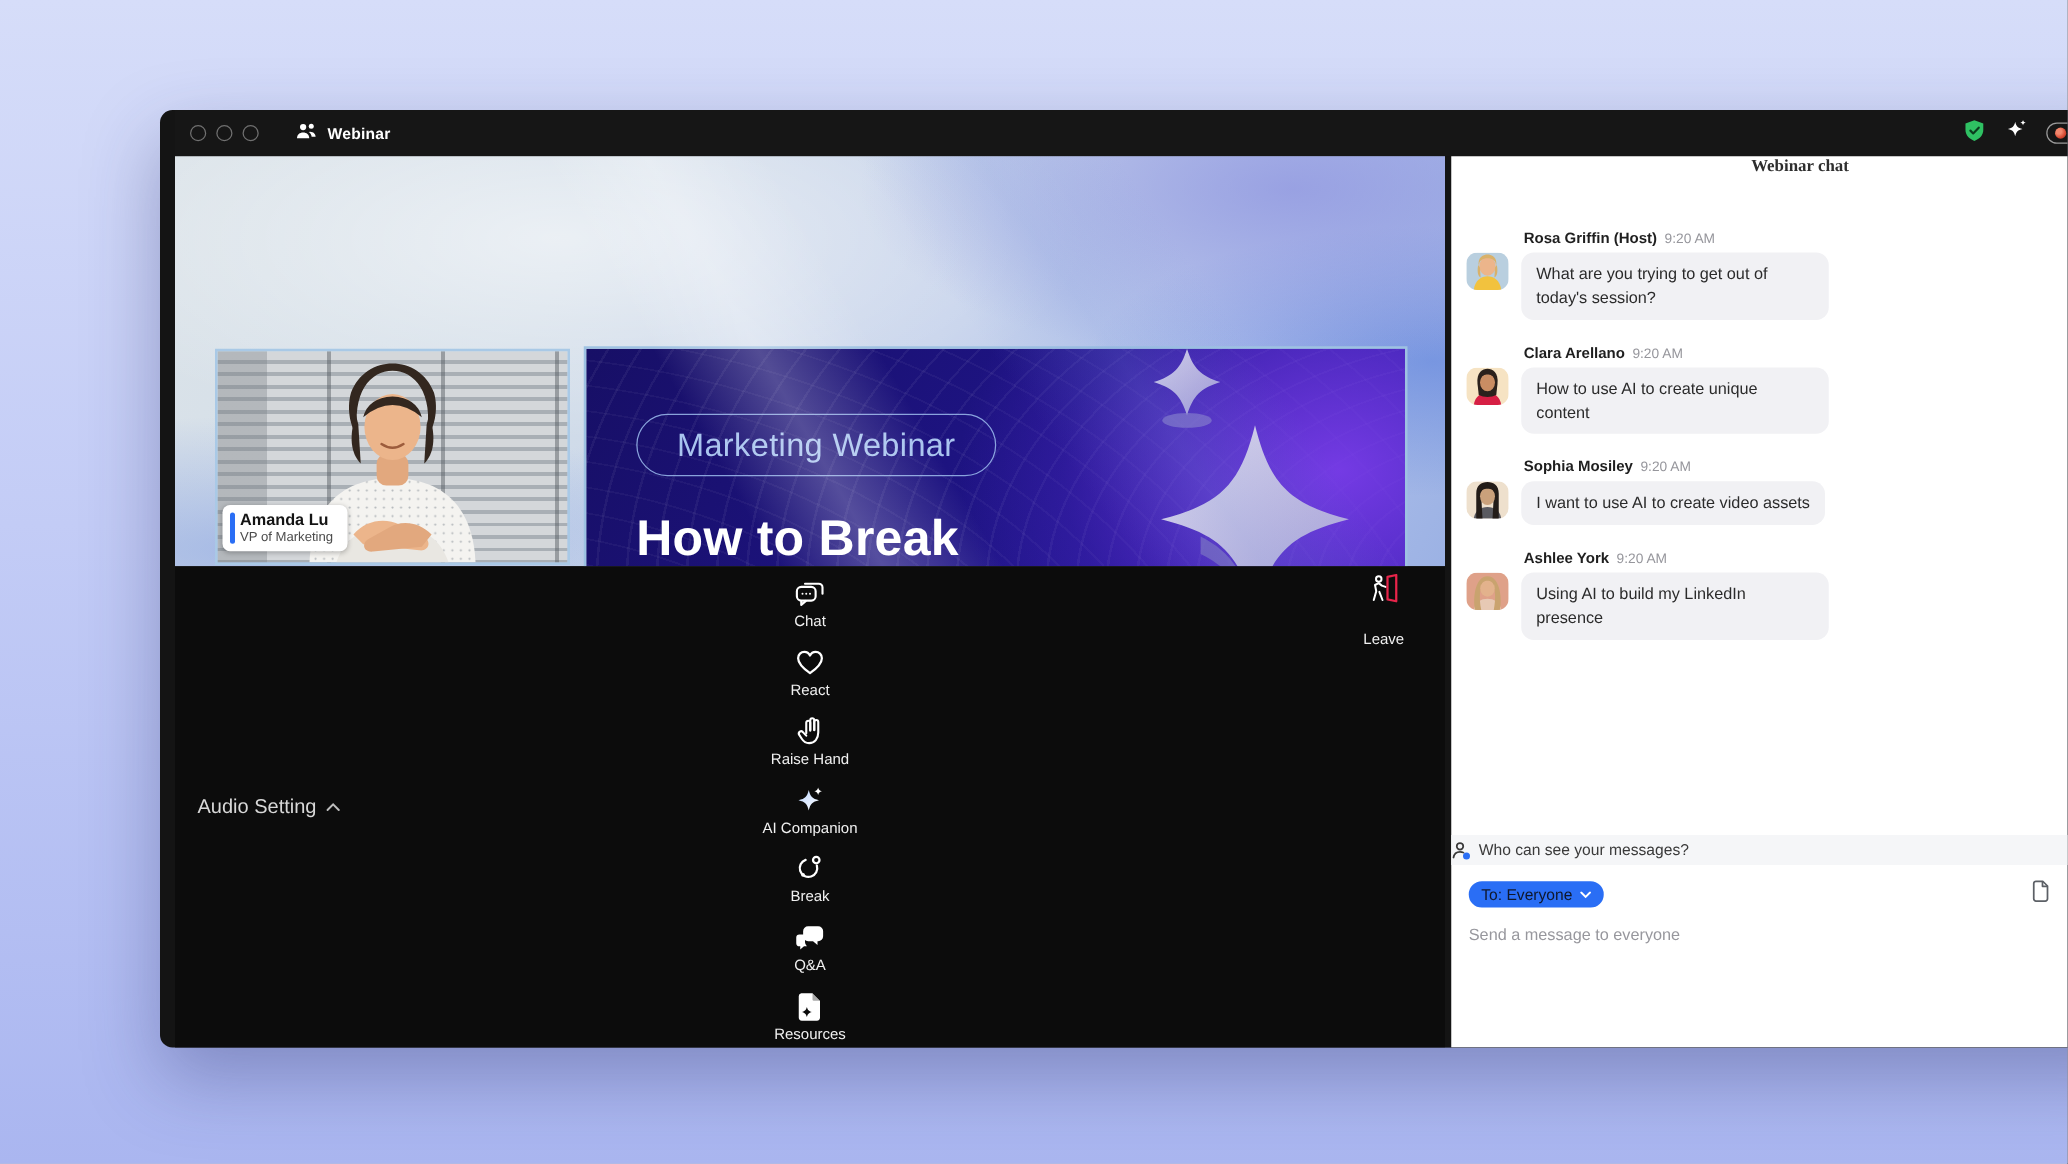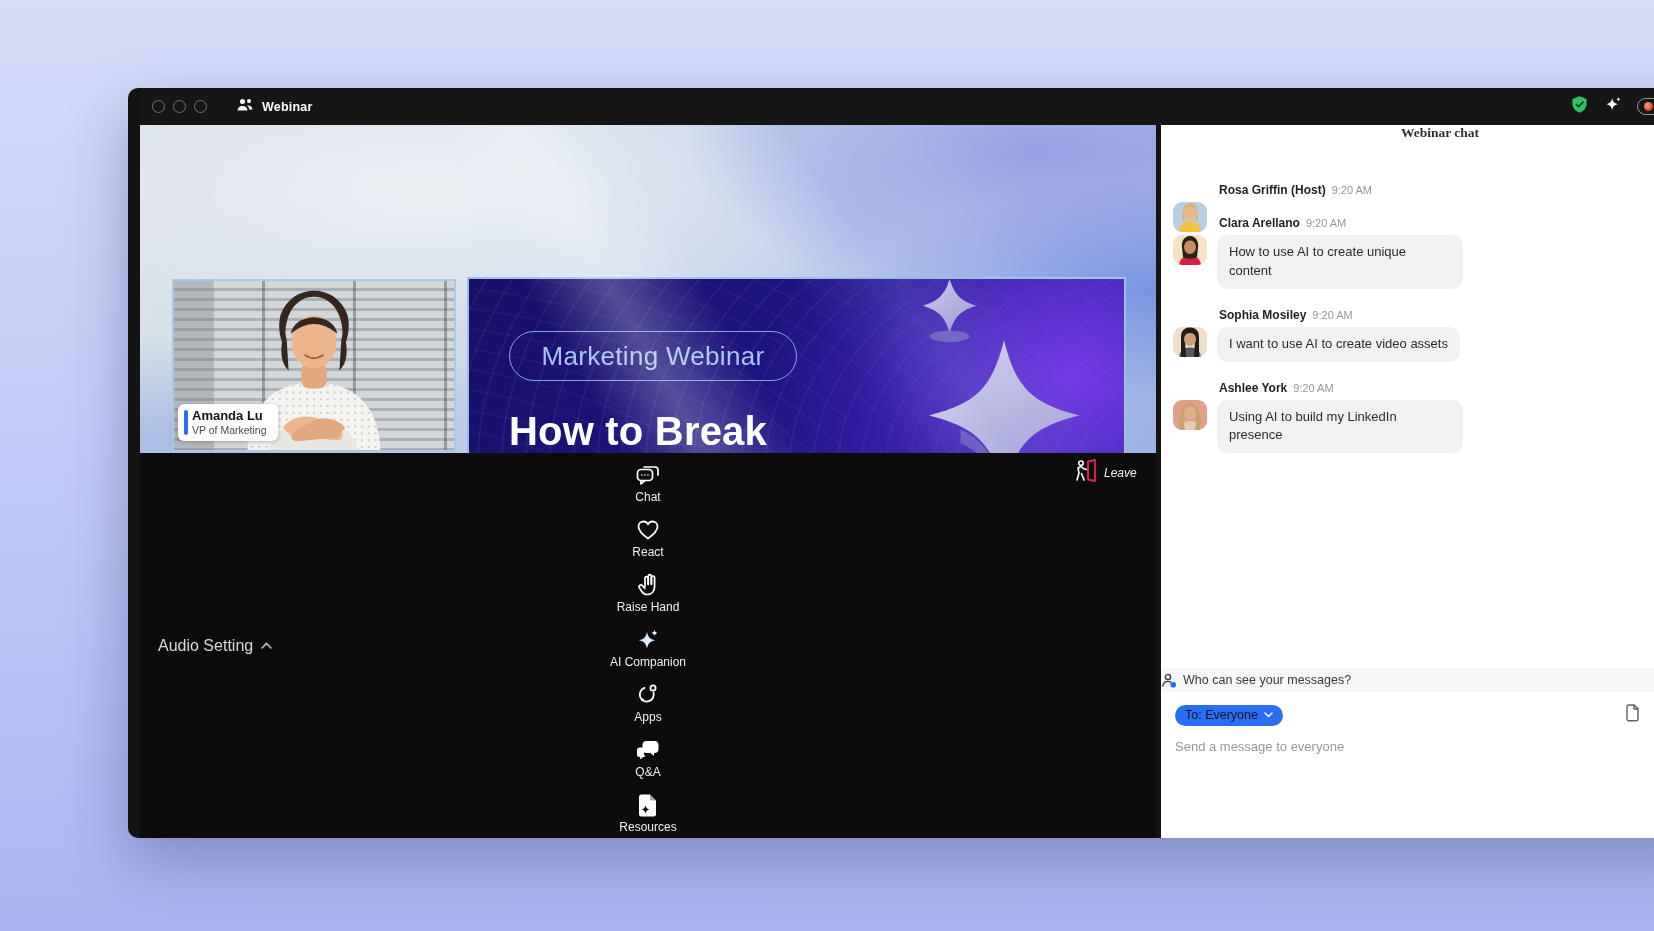--- a/index.html
+++ b/index.html
@@ -101,21 +101,21 @@
   
   .toolbar {
     flex:0 0 66px; background:#0c0c0c; display:flex; align-items:center;
     position:relative; color:#ececec;
   }
   .audio-setting { position:absolute; left:18px; display:flex; align-items:center; gap:8px; font-size:16px; color:#d8d8d8; cursor:default; }
   .tb-center { margin:4px auto; display:flex; align-items:flex-end; gap:8px;flex-direction:column; }
   .tb-item { width:86px; display:flex; flex-direction:column; align-items:center; gap:3px; padding-top:6px; cursor:default; }
   .tb-item .ico { height:24px; display:flex; align-items:center; justify-content:center; }
   .tb-item .lbl { font-size:12px; color:#f0f0f0; white-space:nowrap; }
-  .tb-leave { position:absolute; right:14px; top:6px; width:70px; display:flex; flex-direction:row; align-items:center; gap:6px;font-style:italic; }
+  .tb-leave { position:absolute; right:14px; top:6px; width:70px; display:flex; flex-direction:column; align-items:center; gap:16px; }
   .tb-leave .lbl { font-size:12px; color:#f0f0f0; }
   
   .chat-panel { flex:1; background:#fff; display:flex; flex-direction:column; min-height:0; }
   .chat-header { flex:0 0 44px; display:flex; position:relative;font-family:Liberation Serif, serif; }
   .chat-header .ttl { width:100%; text-align:center; font-size:13.5px; font-weight:700; color:#2e2e2e; }
   .chat-header .hicons { position:absolute; right:12px; display:flex; gap:12px; align-items:center; }
   .chat-msgs { flex:1; padding:14px 14px 0 12px; overflow:hidden; }
   .msg { position:relative; padding-left:44px; margin-bottom:19px; }
   .msg .avatar { position:absolute; left:0; top:19px; width:34px; height:30px; border-radius:9px; overflow:hidden; }
   .msg .meta { font-size:12px; font-weight:700; color:#1f1f1f; margin:0 0 5px 2px; }
@@ -321,21 +321,21 @@
             <span class="lbl">AI Companion</span>
           </div>
           <div class="tb-item">
             <span class="ico">
               <svg width="24" height="24" viewBox="0 0 24 24" fill="none" stroke="#fff" stroke-width="1.8" stroke-linecap="round">
                 <path d="M17.5 9.5a7 7 0 1 1-9-4.6"></path>
                 <circle cx="17" cy="5" r="2.6"></circle>
                 <circle cx="6.4" cy="16.8" r="1.5" fill="#fff" stroke="none"></circle>
               </svg>
             </span>
-            <span class="lbl">Apps</span>
+            <span class="lbl">Break</span>
           </div>
           <div class="tb-item">
             <span class="ico">
               <svg width="25" height="23" viewBox="0 0 25 23" fill="#fff">
                 <path d="M10.5 2h8a4 4 0 0 1 4 4v4a4 4 0 0 1-4 4h-.5v3l-3.6-3h-3.9a4 4 0 0 1-4-4V6a4 4 0 0 1 4-4z"></path>
                 <path d="M3.5 8.5H8v6.2a5 5 0 0 0 1.5 3.3H7.2l-3 2.6v-2.6h-.7A2.5 2.5 0 0 1 1 15.5V11a2.5 2.5 0 0 1 2.5-2.5z"></path>
               </svg>
             </span>
             <span class="lbl">Q&amp;A</span>
           </div>
@@ -391,20 +391,21 @@
             <svg width="34" height="30" viewBox="0 0 34 30">
                 <rect width="34" height="30" fill="#b9cfdf"></rect>
                 <path d="M6 30 C7 22 12 19 17 19 C22 19 27 22 28 30 Z" fill="#f2c23e"></path>
                 <ellipse cx="17" cy="11" rx="6.5" ry="7.5" fill="#ecb58b"></ellipse>
                 <path d="M10 11 C9 4 13 1.5 17 1.5 C21 1.5 25 4 24 11 C24 6.5 21 4.5 17 4.5 C13 4.5 10 6.5 10 11 Z" fill="#d9b16a"></path>
                 <path d="M9.5 10 C8.5 16 9.5 19 11.5 20 L11 12 Z" fill="#d9b16a"></path>
                 <path d="M24.5 10 C25.5 16 24.5 19 22.5 20 L23 12 Z" fill="#d9b16a"></path>
               </svg>
           </span>
           <div class="meta"><span>Rosa Griffin (Host)</span><span class="time">9:20 AM</span></div>
+          <div class="bubble">What are you trying to get out of today's session?</div>
         </div>
 
         <div class="msg">
           <span class="avatar">
             <svg width="34" height="30" viewBox="0 0 34 30">
                 <rect width="34" height="30" fill="#f6e3c3"></rect>
                 <path d="M6 30 C7 23 12 20 17 20 C22 20 27 23 28 30 Z" fill="#d61f44"></path>
                 <path d="M9 13 C8 4 13 1 17 1 C21 1 26 4 25 13 L24 22 C20 24 14 24 10 22 Z" fill="#2b211c"></path>
                 <ellipse cx="17" cy="12" rx="6" ry="7" fill="#c98d63"></ellipse>
                 <path d="M11 10 C11 5 13 3.5 17 3.5 C21 3.5 23 5 23 10 C22 6.5 20 5.5 17 5.5 C14 5.5 12 6.5 11 10 Z" fill="#2b211c"></path>

